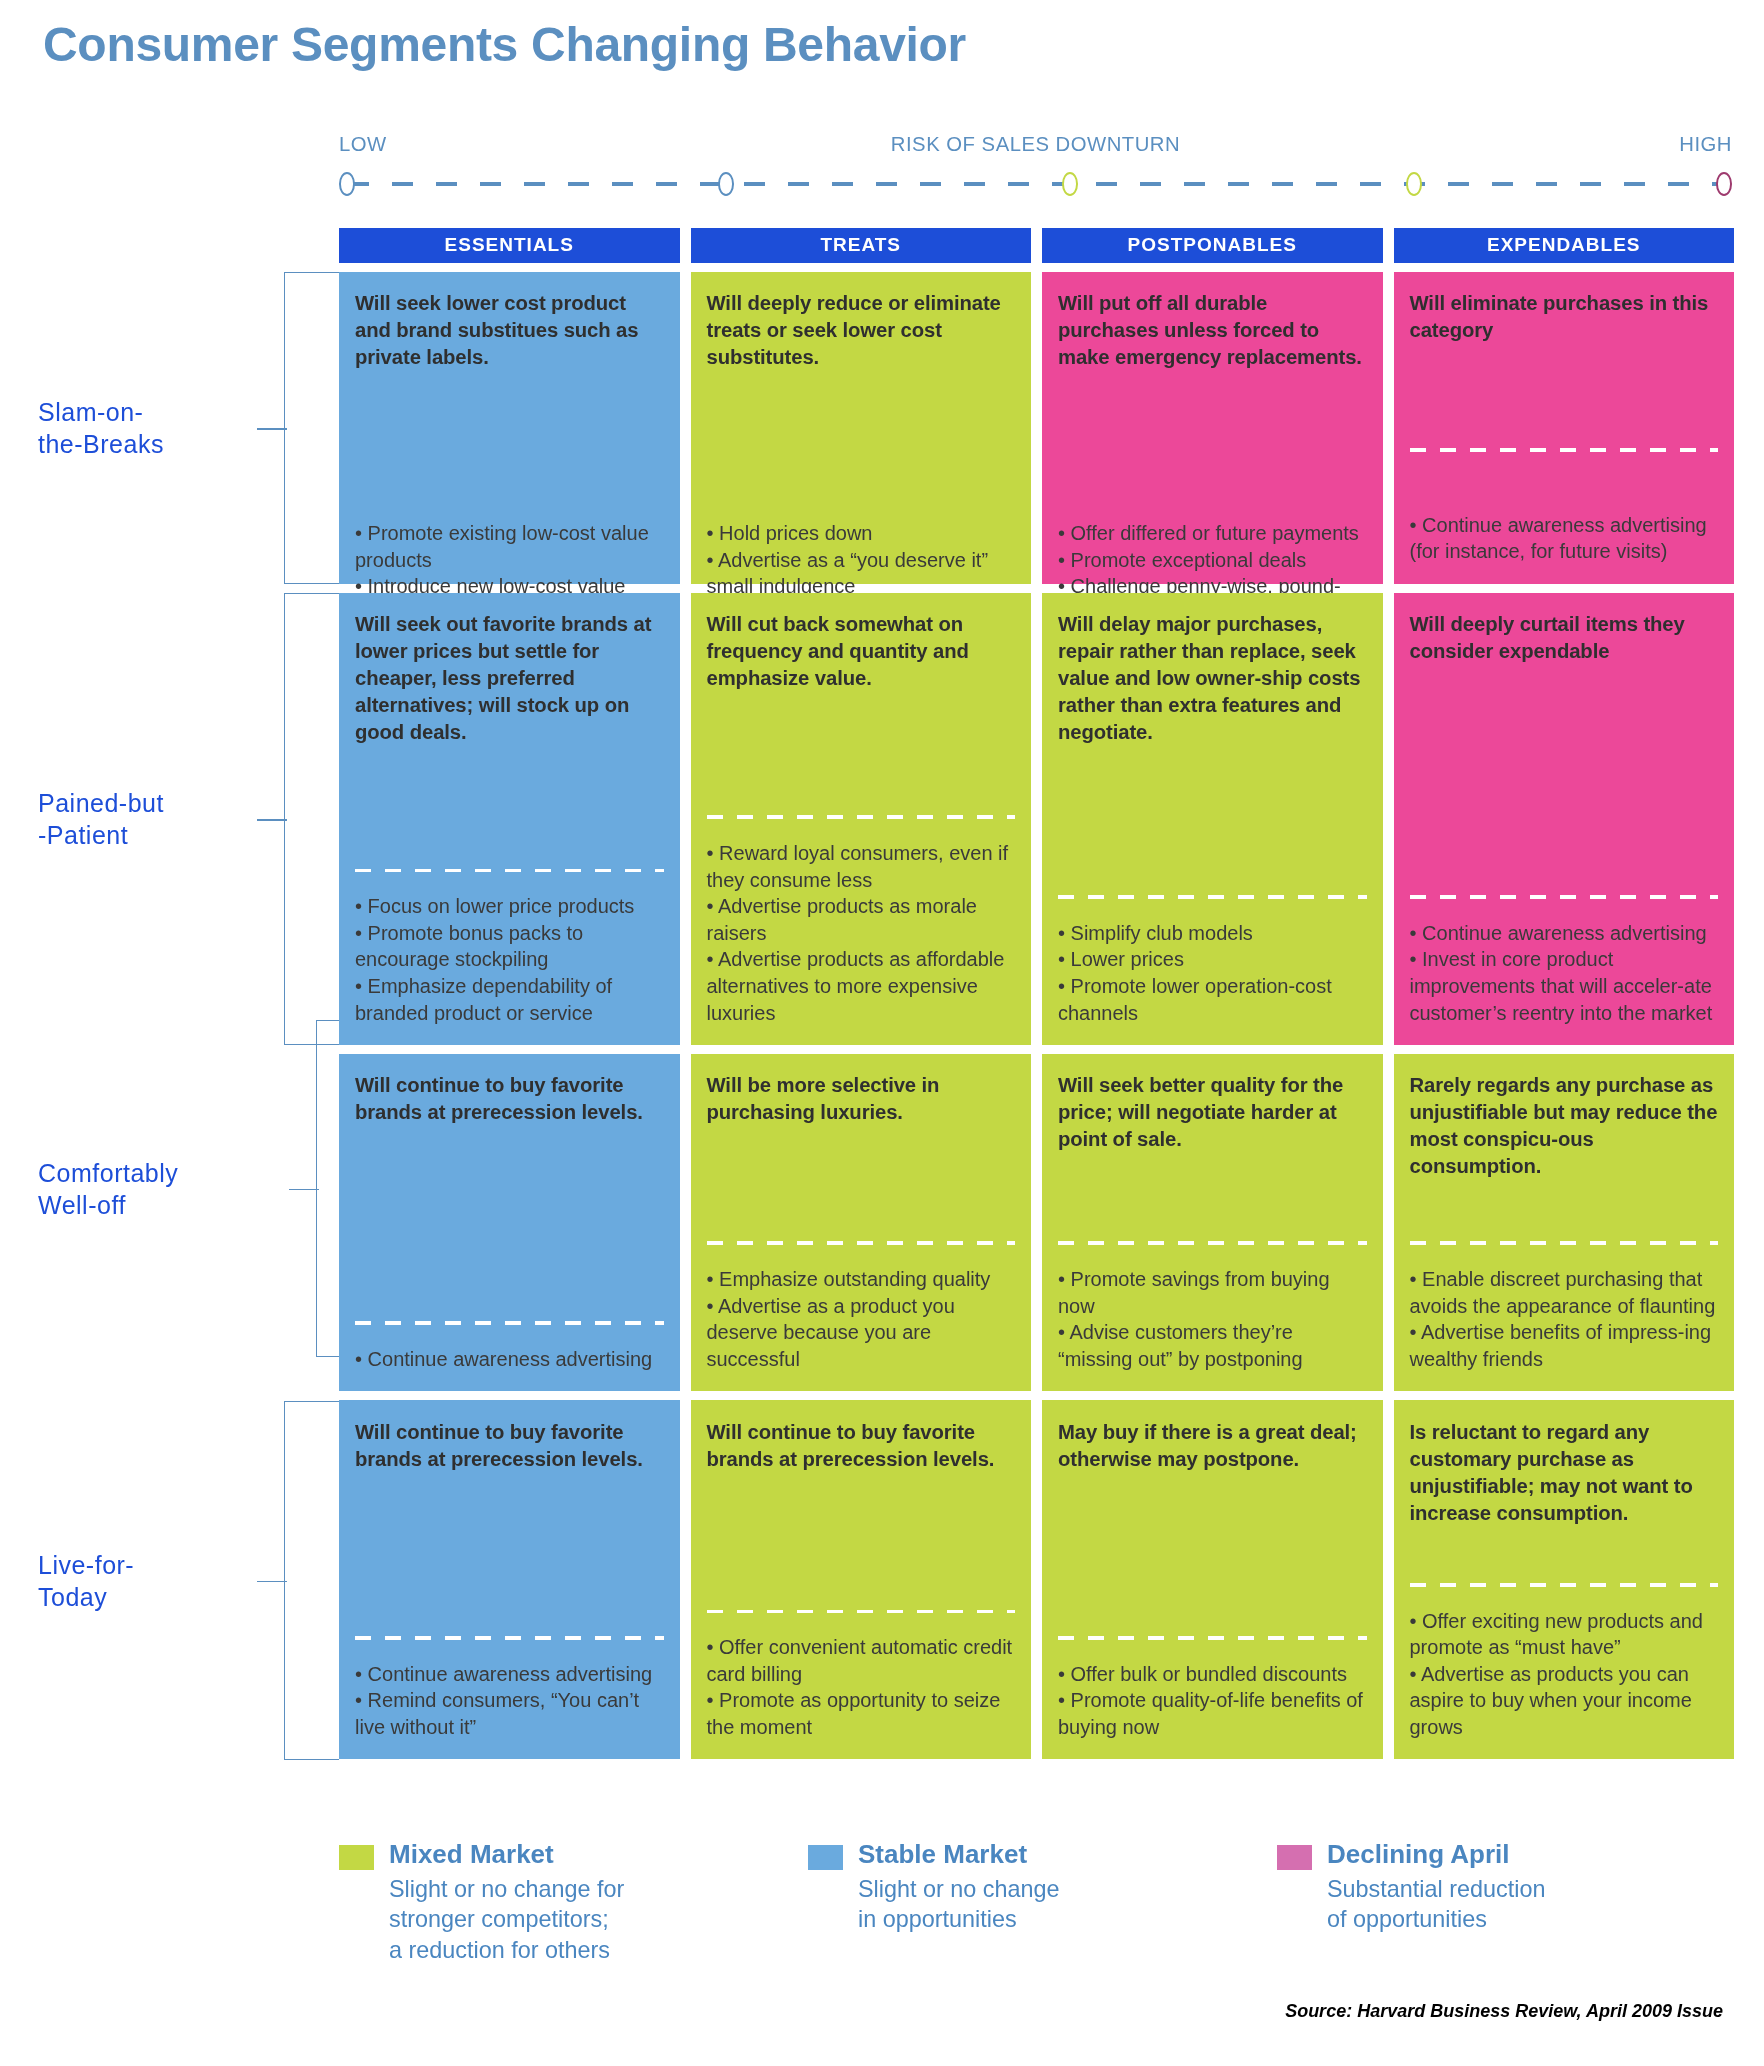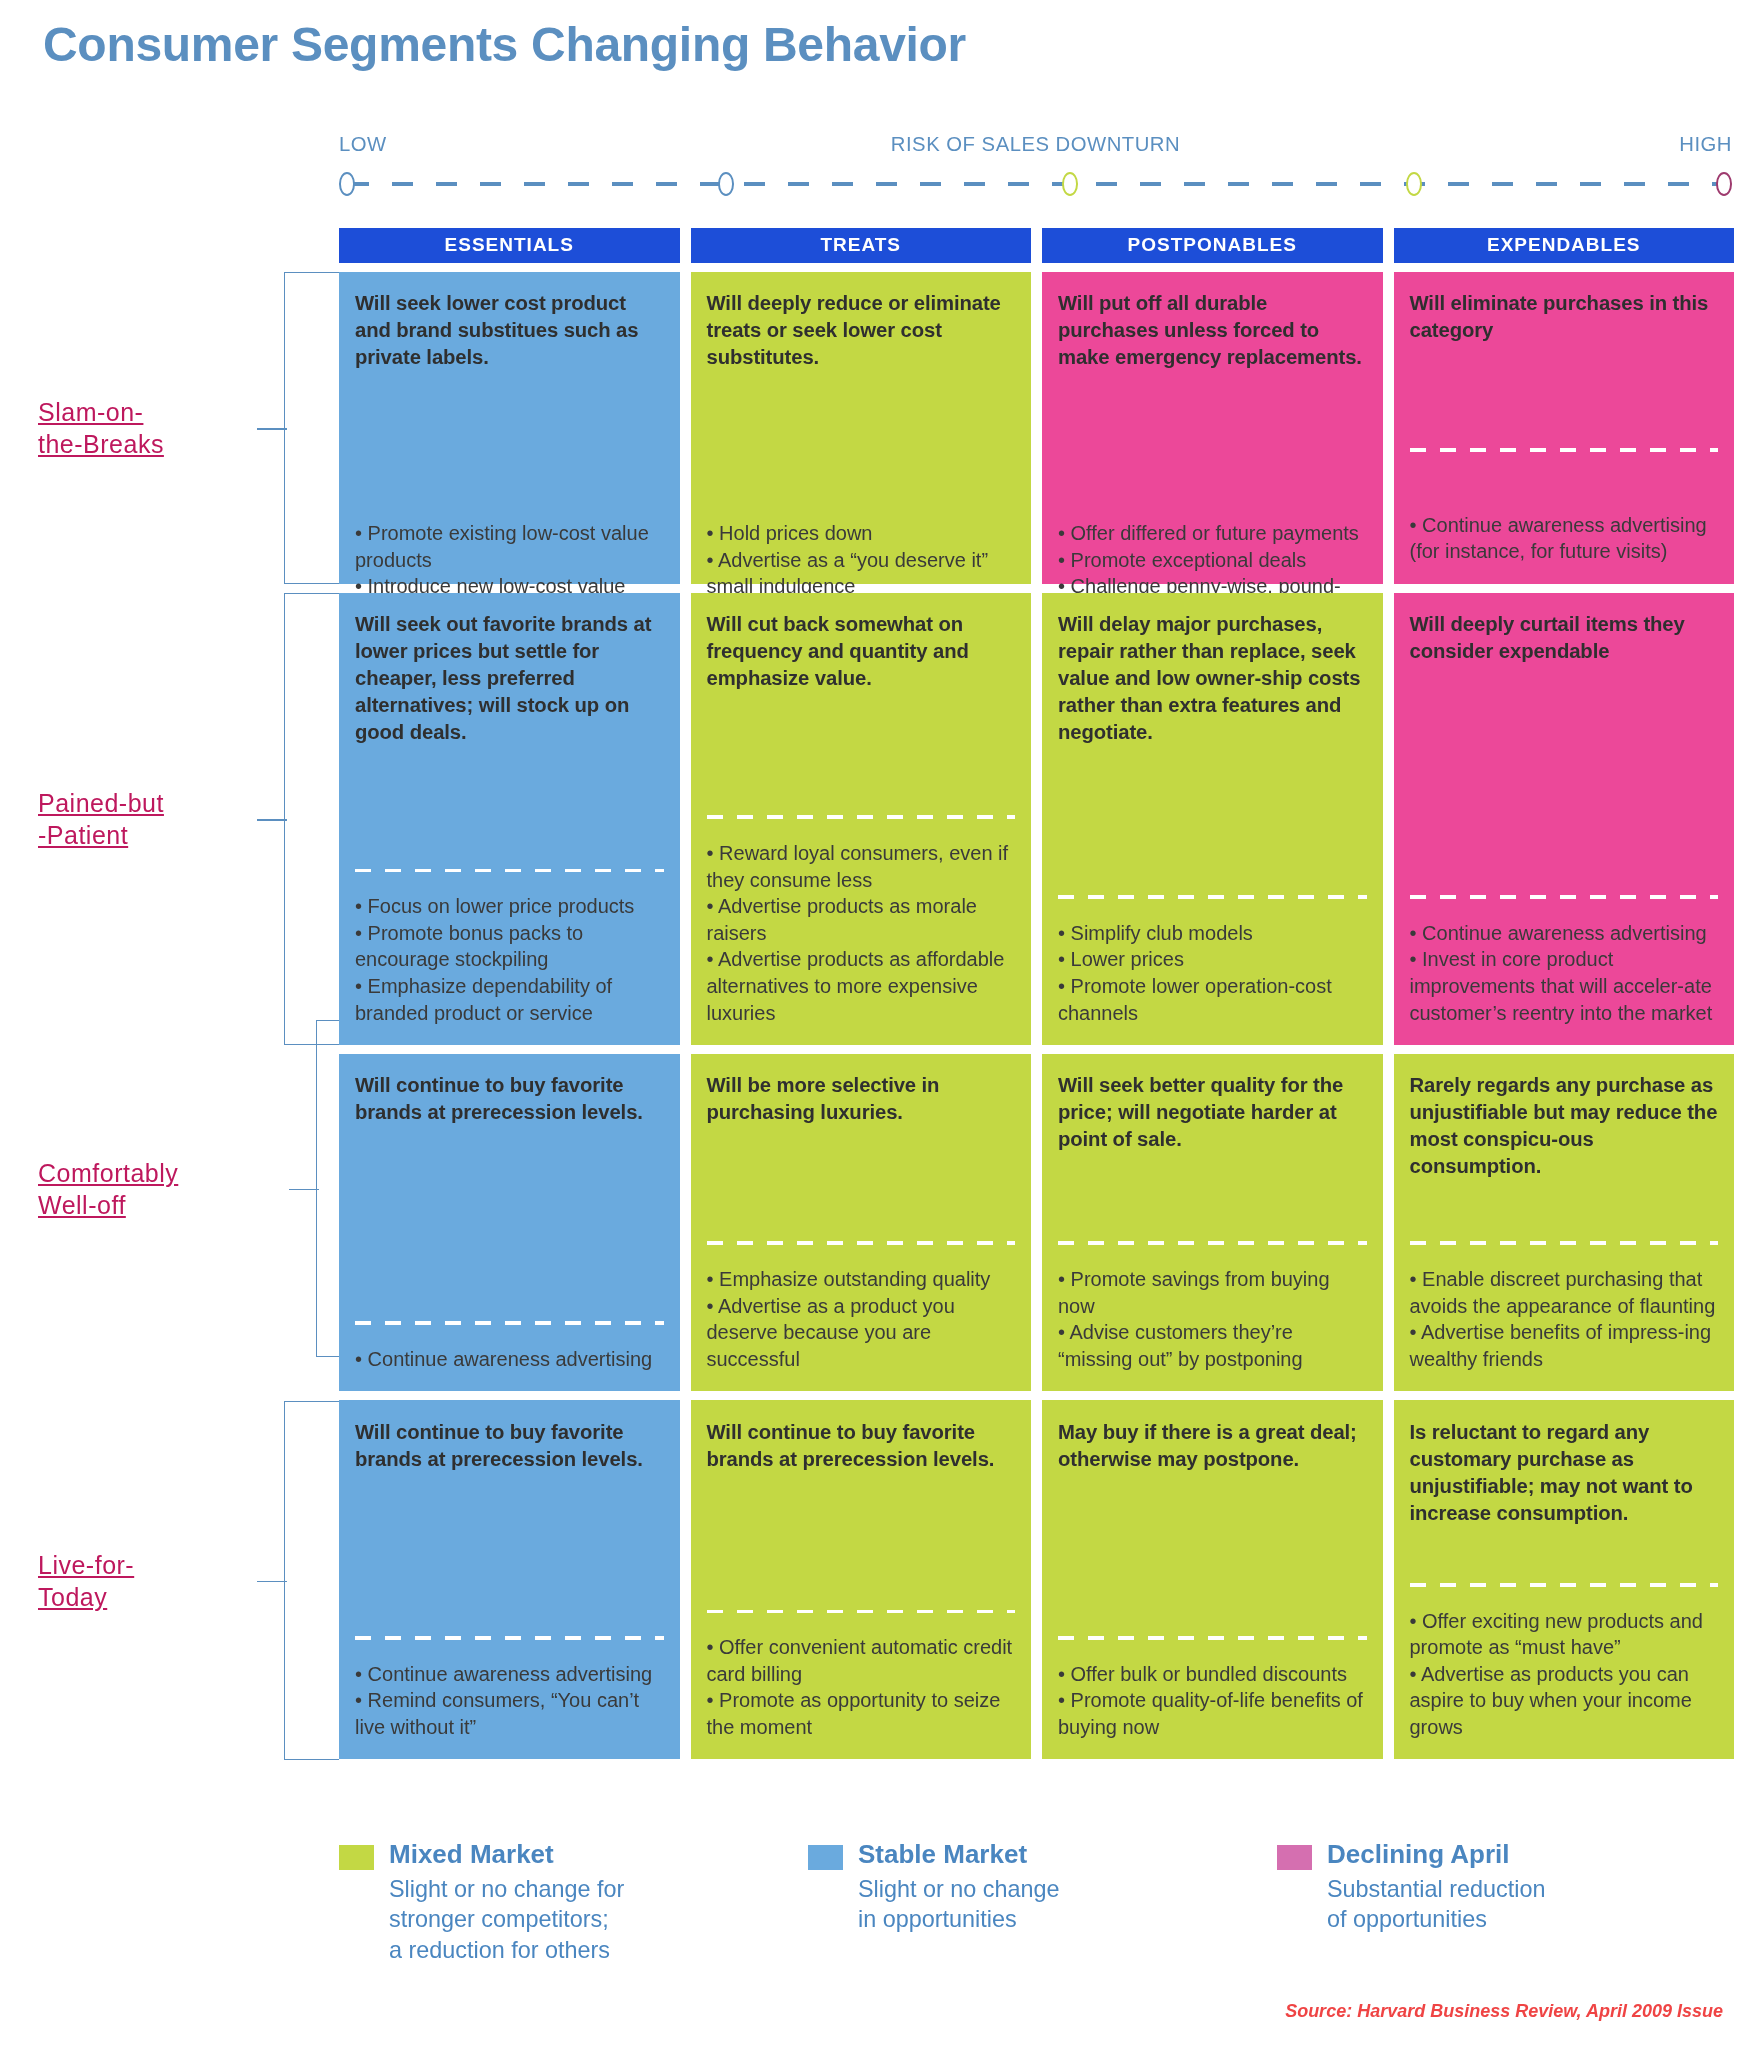--- a/index.html
+++ b/index.html
@@ -151,25 +151,24 @@
     position: absolute;
     left: 0;
     width: 339px;
   }
   .segment-label {
     position: absolute;
     left: 38px;
     width: 228px;
     font-size: 25px;
     line-height: 1.28;
-    color: #be185d;
+    color: #1d4ed8;
     letter-spacing: 0.5px;
     top: 50%;
     transform: translateY(-50%);
-    text-decoration: underline;
   }
   .bracket {
     position: absolute;
     right: 0px;
     top: 0;
     bottom: 0;
     width: 55px;
     border: 1.8px solid #5b8fc0;
     border-right: none;
     box-sizing: border-box;
@@ -218,21 +217,21 @@
     white-space: pre-line;
   }
 
   #source-note {
     position: absolute;
     right: 41px;
     top: 2001px;
     font-size: 18px;
     font-style: italic;
     font-weight: bold;
-    color: #ef4444;
+    color: #000000;
     white-space: nowrap;
   }
 </style>
 </head>
 <body>
 
 <div id="page-title">Consumer Segments Changing Behavior</div>
 
 <div id="axis-area">
   <div class="axis-label" id="axis-label-low">LOW</div>

